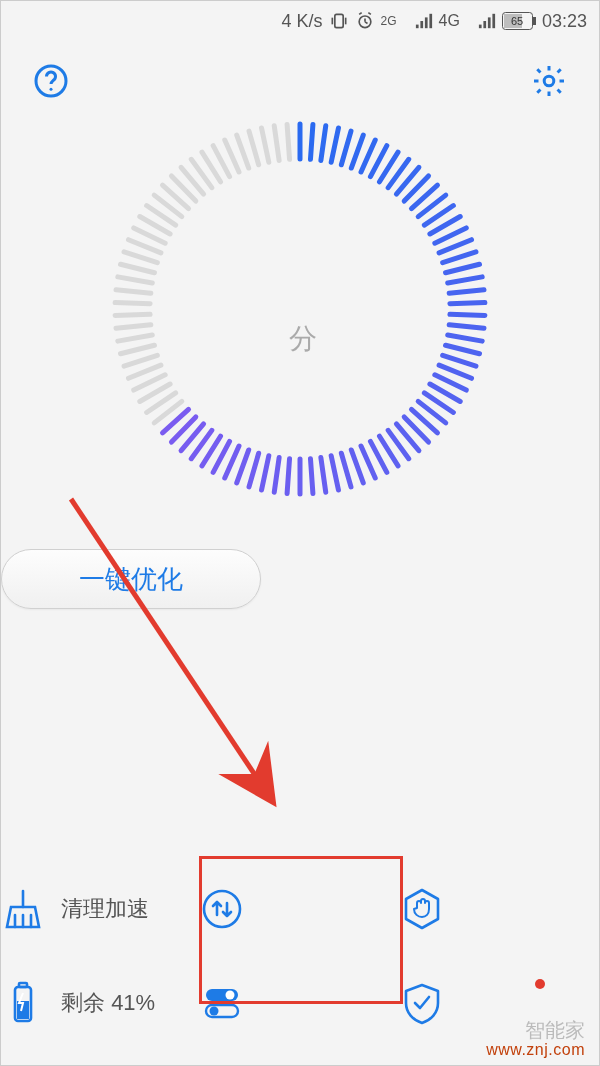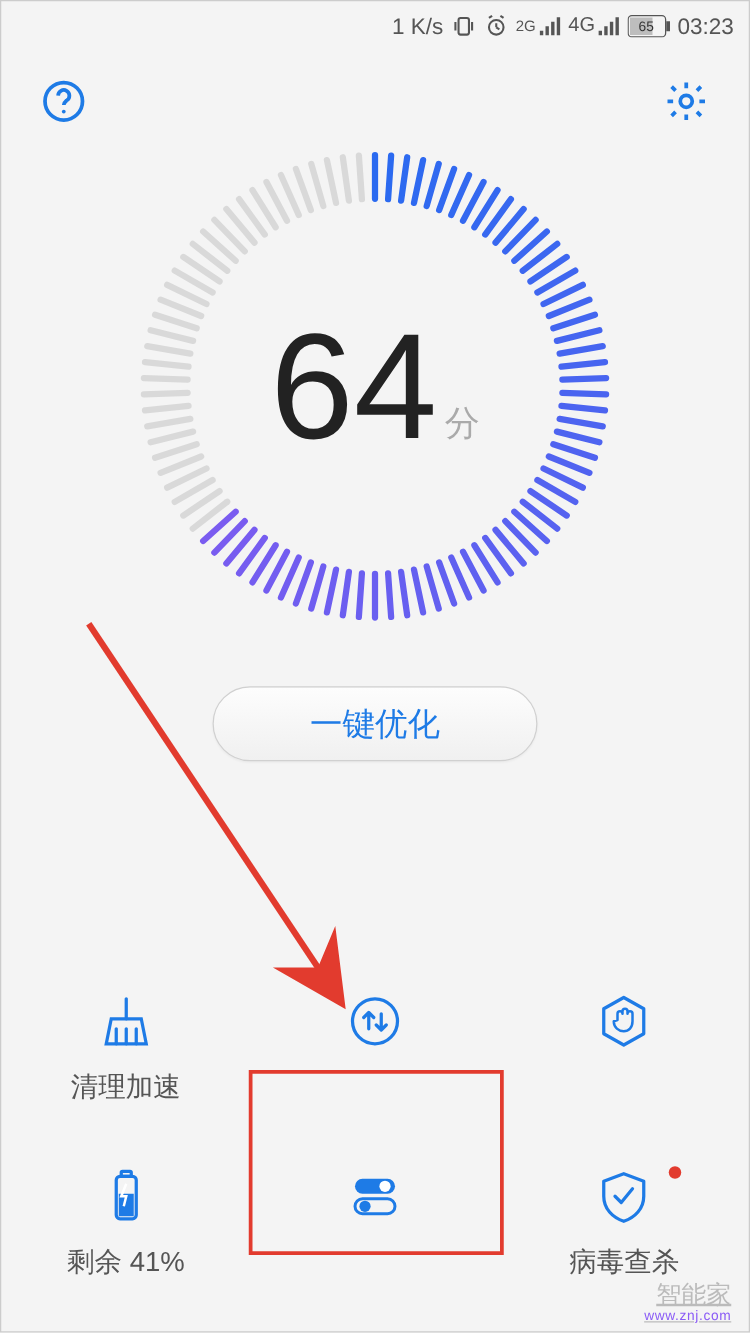--- a/index.html
+++ b/index.html
@@ -16,21 +16,21 @@
   .status-bar {
     height: 40px;
     display: flex;
     align-items: center;
     justify-content: flex-end;
     padding: 0 12px;
     font-size: 18px;
     color: #555;
     gap: 6px;
   }
-  .status-bar .sp { display: inline-flex; align-items: center; gap: 2px; }
+  .status-bar .sp { display: inline-flex; align-items: center; gap: 18px; }
   .status-bar svg { display: block; }
 
   
   .topbar {
     display: flex;
     justify-content: space-between;
     align-items: center;
     padding: 20px 30px 0 30px;
   }
   .topbar .ico {
@@ -49,21 +49,21 @@
   .dial svg { position: absolute; top:0; left:0; }
   .dial-center {
     position: absolute; top:0; left:0; width:100%; height:100%;
     display:flex; align-items:center; justify-content:center;
     pointer-events:none;
   }
   .score-num { font-size: 120px; font-weight: 400; color:#222; line-height:1; }
   .score-unit{ font-size: 28px; color:#aaa; margin-left: 6px; margin-top: 60px; }
 
   
-  .optimize-wrap { display:flex; justify-content:center; margin-top: 40px; }
+  .optimize-wrap { display:flex; justify-content:flex-start; margin-top: 40px; }
   .optimize-btn {
     width: 260px; height: 60px;
     border: 1px solid #d0d0d0;
     border-radius: 30px;
     background: linear-gradient(#fdfdfd,#f0f0f0);
     color: #1e7be6;
     font-size: 26px;
     display:flex; align-items:center; justify-content:center;
     box-shadow: 0 1px 2px rgba(0,0,0,0.05);
   }
@@ -71,21 +71,21 @@
   
   .grid {
     position:absolute;
     left:0; right:0;
     bottom: 40px;
     display:grid;
     grid-template-columns: repeat(3,1fr);
     row-gap: 50px;
   }
   .cell {
-    display:flex; flex-direction:column; align-items:center; gap:16px;
+    display:flex; flex-direction:row; align-items:center; gap:16px;
     position: relative;
   }
   .cell-icon { width:44px; height:44px; display:flex; align-items:center; justify-content:center; }
   .cell-label { font-size: 22px; color:#555; }
   .dot-badge {
     position:absolute; top:-2px; right:54px;
     width:10px; height:10px; border-radius:50%; background:#e23b2e;
   }
 
   .highlight-box {
@@ -93,29 +93,29 @@
     border: 3px solid #e23b2e;
     pointer-events:none;
   }
 
   
   .arrow-svg { position:absolute; pointer-events:none; }
 
   
   .watermark {
     position:absolute; right:14px; bottom:6px;
-    text-align:right; color:#bbb; font-size:20px; line-height:1.1;text-decoration:underline;
-  }
-  .watermark .wm2 { font-size:11px; letter-spacing:0.5px; color:#8b5cf6; }
+    text-align:right; color:#bbb; font-size:20px; line-height:1.1;
+  }
+  .watermark .wm2 { font-size:16px; letter-spacing:0.5px; color:#c2410c; }
 </style>
 </head>
 <body>
 
 <div class="status-bar">
-  <span>1 K/s</span>
+  <span>4 K/s</span>
   <span class="sp">
     <svg width="20" height="20" viewBox="0 0 24 24" fill="none" stroke="#555" stroke-width="2">
       <rect x="7" y="4" width="10" height="16" rx="2"></rect>
       <line x1="4" y1="8" x2="4" y2="16"></line>
         <line x1="20" y1="8" x2="20" y2="16"></line>
     </svg>
   </span>
   <span class="sp">
     <svg width="20" height="20" viewBox="0 0 24 24" fill="none" stroke="#555" stroke-width="2">
       <circle cx="12" cy="13" r="7"></circle>
@@ -258,21 +258,20 @@
         <line x1="120.51211036501925" y1="72.7927855765361" x2="101.96493611685707" y2="43.111102211061194" stroke-width="5" stroke-linecap="round" stroke="#d9d9d9"></line>
         <line x1="129.5792655821164" y1="67.55786107116094" x2="113.14776088461021" y2="36.6546953210985" stroke-width="5" stroke-linecap="round" stroke="#d9d9d9"></line>
         <line x1="138.98950353862998" y1="62.96818135360985" x2="124.75372103097698" y2="30.99409033611883" stroke-width="5" stroke-linecap="round" stroke="#d9d9d9"></line>
         <line x1="148.6969785011496" y1="59.046106882113776" x2="136.72627348475118" y2="26.156865154606976" stroke-width="5" stroke-linecap="round" stroke="#d9d9d9"></line>
         <line x1="158.65439662745018" y1="55.81074560925214" x2="149.0070891738552" y2="22.16658625141099" stroke-width="5" stroke-linecap="round" stroke="#d9d9d9"></line>
         <line x1="168.81324637733604" y1="53.277859889929175" x2="161.53633719871445" y2="19.042693864245962" stroke-width="5" stroke-linecap="round" stroke="#d9d9d9"></line>
         <line x1="179.12403485599026" y1="51.45978968876446" x2="174.25297632238798" y2="16.800407282809488" stroke-width="5" stroke-linecap="round" stroke="#d9d9d9"></line>
         <line x1="189.53652893838117" y1="50.365392461026374" x2="187.09505235733675" y2="15.450650701932517" stroke-width="5" stroke-linecap="round" stroke="#d9d9d9"></line>
       </svg>
     <div class="dial-center">
-      <span class="score-num">64</span>
       <span class="score-unit">分</span>
     </div>
   </div>
 </div>
 
 <div class="optimize-wrap">
   <div class="optimize-btn">
     <span>一键优化</span>
   </div>
 </div>
@@ -337,21 +336,20 @@
   </div>
 
   <div class="cell">
     <div class="dot-badge"></div>
     <div class="cell-icon">
       <svg width="44" height="44" viewBox="0 0 44 44" fill="none" stroke="#1e7be6" stroke-width="2.6" stroke-linejoin="round">
         <path d="M22 4 L38 10 V22 C38 32 31 39 22 42 C13 39 6 32 6 22 V10 Z"></path>
         <path d="M15 22 l5 5 l9 -11" stroke-linecap="round"></path>
       </svg>
     </div>
-    <span class="cell-label">病毒查杀</span>
   </div>
 
 </div>
 
 <div class="highlight-box" style="left:198px; top:855px; width:204px; height:148px;"></div>
 
 <svg class="arrow-svg" style="left:40px; top:480px;" width="280" height="360">
   <defs>
     <marker id="ah" markerWidth="14" markerHeight="14" refX="10" refY="6" orient="auto">
       <path d="M0,0 L12,6 L0,12 L4,6 Z" fill="#e23b2e"></path>

